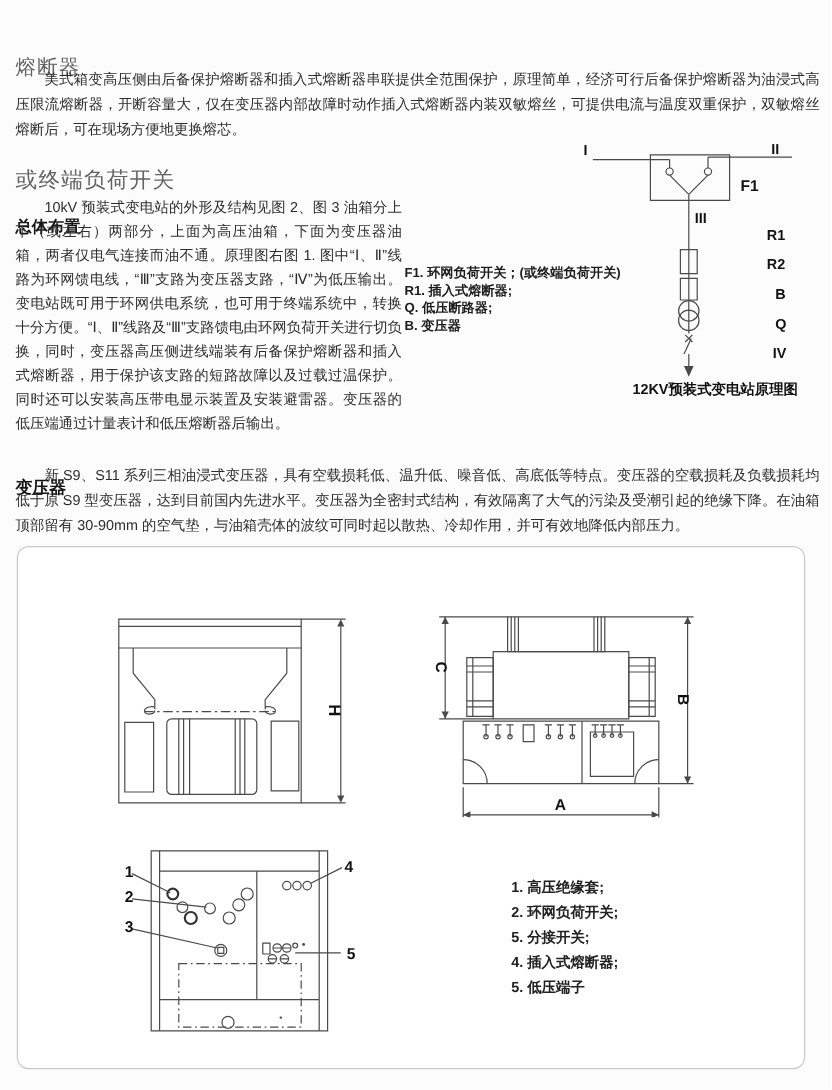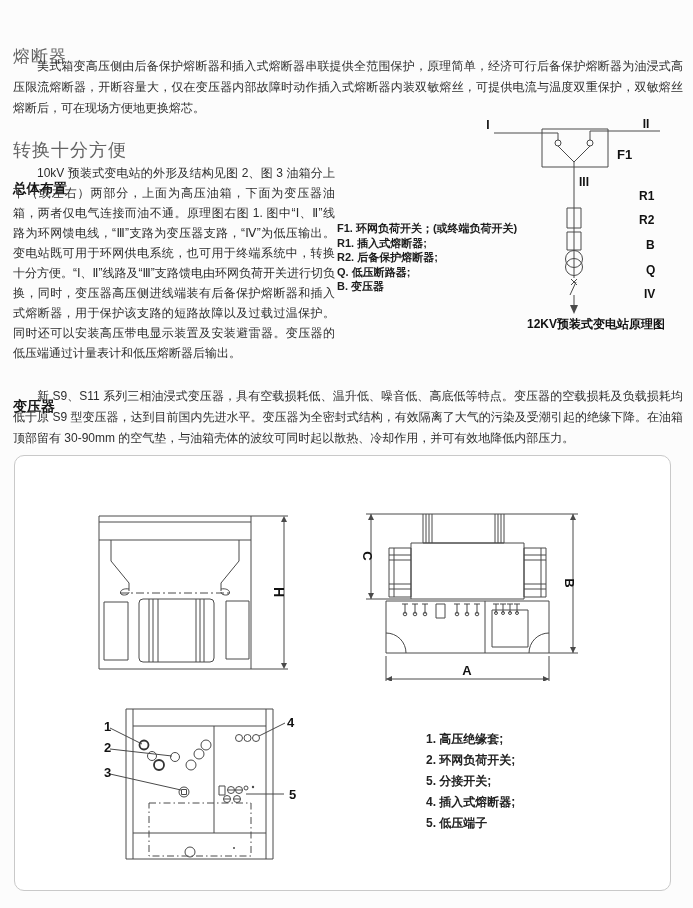--- a/index.html
+++ b/index.html
@@ -32,21 +32,21 @@
   .svgtxt { font-family:"Liberation Sans","DejaVu Sans",sans-serif; fill:#111; }
 </style>
 </head>
 <body>
 
 <div class="page">
 
   <div class="abs h-grey" style="left:13px; top:13px; font-size:17px;">熔断器</div>
   <p class="abs body-text" style="left:13px; top:44px; width:670px;margin-top:12px;">美式箱变高压侧由后备保护熔断器和插入式熔断器串联提供全范围保护，原理简单，经济可行后备保护熔断器为油浸式高压限流熔断器，开断容量大，仅在变压器内部故障时动作插入式熔断器内装双敏熔丝，可提供电流与温度双重保护，双敏熔丝熔断后，可在现场方便地更换熔芯。</p>
 
-  <div class="abs h-grey" style="left:13px; top:106px; font-size:18px;">转换十分方便</div>
+  <div class="abs h-grey" style="left:13px; top:106px; font-size:18px;">或终端负荷开关</div>
   <div class="abs h-bold" style="left:13px; top:144px; font-size:13.5px;">总体布置</div>
   <p class="abs body-text col-text" style="left:13px; top:163px; width:322px;">10kV 预装式变电站的外形及结构见图 2、图 3 油箱分上下（或左右）两部分，上面为高压油箱，下面为变压器油箱，两者仅电气连接而油不通。原理图右图 1. 图中“Ⅰ、Ⅱ”线路为环网馈电线，“Ⅲ”支路为变压器支路，“Ⅳ”为低压输出。变电站既可用于环网供电系统，也可用于终端系统中，转换十分方便。“Ⅰ、Ⅱ”线路及“Ⅲ”支路馈电由环网负荷开关进行切负换，同时，变压器高压侧进线端装有后备保护熔断器和插入式熔断器，用于保护该支路的短路故障以及过载过温保护。同时还可以安装高压带电显示装置及安装避雷器。变压器的低压端通过计量表计和低压熔断器后输出。</p>
 
   <svg class="abs" style="left:460px; top:116px;" width="210" height="202" viewBox="0 0 210 202">
 
     <text class="svgtxt" x="28" y="13" font-size="12" font-weight="700" text-anchor="middle">I</text>
     <path class="ln" d="M34,17 H98 M98,17 V24"></path>
 
     <text class="svgtxt" x="186" y="12" font-size="12" font-weight="700" text-anchor="middle">II</text>
     <path class="ln" d="M200,15 H130 M130,15 V24"></path>
@@ -80,21 +80,20 @@
     <text class="svgtxt" x="179" y="84" font-size="12" font-weight="600">R1</text>
     <text class="svgtxt" x="179" y="108" font-size="12" font-weight="600">R2</text>
     <text class="svgtxt" x="186" y="133" font-size="12" font-weight="600">B</text>
     <text class="svgtxt" x="186" y="158" font-size="12" font-weight="600">Q</text>
     <text class="svgtxt" x="184" y="182" font-size="12" font-weight="600">IV</text>
   </svg>
 
   <div class="abs sch-legend" style="left:337px; top:221px;">
     <div>F1. 环网负荷开关；(或终端负荷开关)</div>
     <div>R1. 插入式熔断器;</div>
-    <div>R2. 后备保护熔断器;</div>
     <div>Q. 低压断路器;</div>
     <div>B. 变压器</div>
   </div>
   <div class="abs fig-caption" style="left:527px; top:316px;">12KV预装式变电站原理图</div>
 
   <div class="abs h-bold" style="left:13px; top:362px; font-size:14px;">变压器</div>
   <p class="abs body-text" style="left:13px; top:386px; width:670px;">新 S9、S11 系列三相油浸式变压器，具有空载损耗低、温升低、噪音低、高底低等特点。变压器的空载损耗及负载损耗均低于原 S9 型变压器，达到目前国内先进水平。变压器为全密封式结构，有效隔离了大气的污染及受潮引起的绝缘下降。在油箱顶部留有 30-90mm 的空气垫，与油箱壳体的波纹可同时起以散热、冷却作用，并可有效地降低内部压力。</p>
 
   <div class="figure-box">
 

